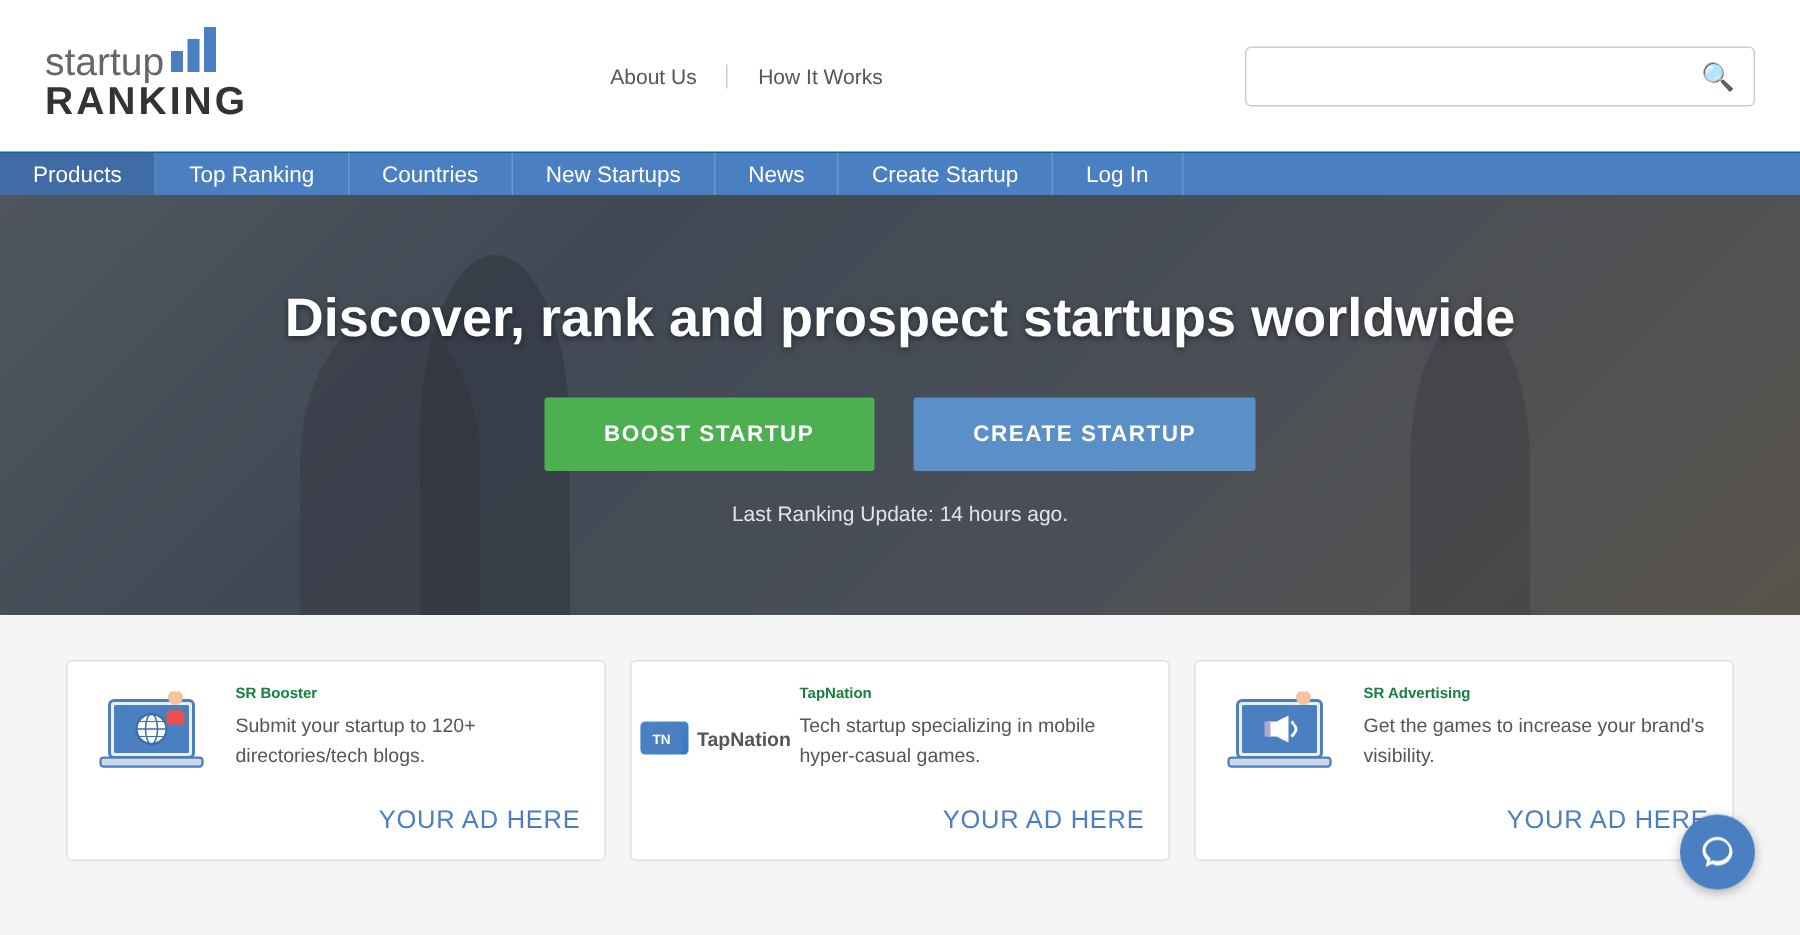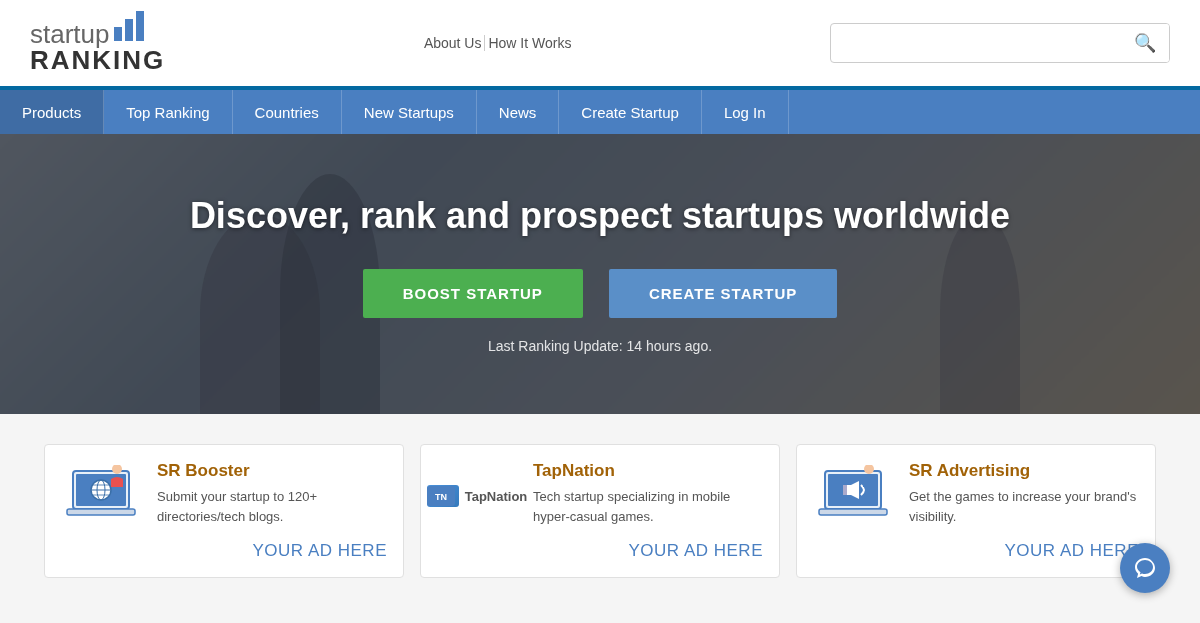--- a/index.html
+++ b/index.html
@@ -5,22 +5,22 @@
     * { margin: 0; padding: 0; box-sizing: border-box; }
     body { font-family: Arial, sans-serif; width: 1200px; overflow-x: hidden; background: #f5f5f5; }
 
     
     .header {
       background: #fff;
       display: flex;
       align-items: center;
       justify-content: space-between;
       padding: 10px 30px;
-      border-bottom: 4px solid #0369a1;
-      height: 90px;
+      border-bottom: 1px solid #0369a1;
+      height: 102px;
     }
     .logo-area {
       display: flex;
       align-items: center;
     }
     .logo-text {
       font-size: 28px;
       color: #555;
       line-height: 1.1;
     }
@@ -35,21 +35,21 @@
       background: #4a7fc1;
       width: 8px;
     }
     .logo-bar:nth-child(1) { height: 14px; }
     .logo-bar:nth-child(2) { height: 22px; }
     .logo-bar:nth-child(3) { height: 30px; }
 
     .header-links {
       display: flex;
       align-items: center;
-      gap: 3px;
+      gap: 20px;
       flex: 1;
       justify-content: center;
     }
     .header-link {
       color: #555;
       text-decoration: none;
       font-size: 14px;
       cursor: pointer;
     }
     .divider-v {
@@ -81,21 +81,21 @@
       cursor: pointer;
       color: #4a7fc1;
       font-size: 18px;
     }
 
     
     .nav {
       background: #4a7fc1;
       display: flex;
       align-items: stretch;
-      height: 44px;
+      height: 28px;
     }
     .nav-item {
       color: #fff;
       text-decoration: none;
       padding: 0 22px;
       display: flex;
       align-items: center;
       font-size: 15px;
       font-weight: 500;
       cursor: pointer;
@@ -204,23 +204,23 @@
     .card-icon-area {
       width: 80px;
       height: 70px;
       flex-shrink: 0;
       display: flex;
       align-items: center;
       justify-content: center;
     }
     .card-text { flex: 1; }
     .card-title {
-      color: #a16207;
-      font-weight: bold;
-      font-size: 17px;
+      color: #15803d;
+      font-weight: bold;
+      font-size: 10px;
       margin-bottom: 6px;
     }
     .card-desc {
       font-size: 13px;
       color: #555;
       line-height: 1.5;
     }
     .card-ad {
       text-align: right;
       font-size: 17px;

